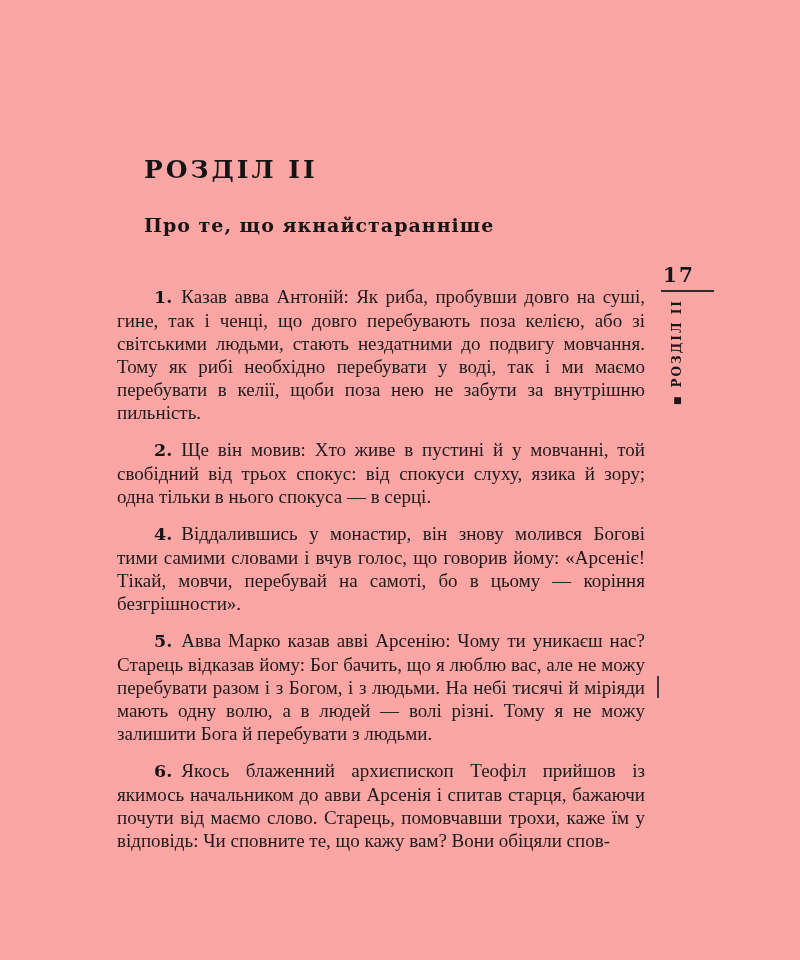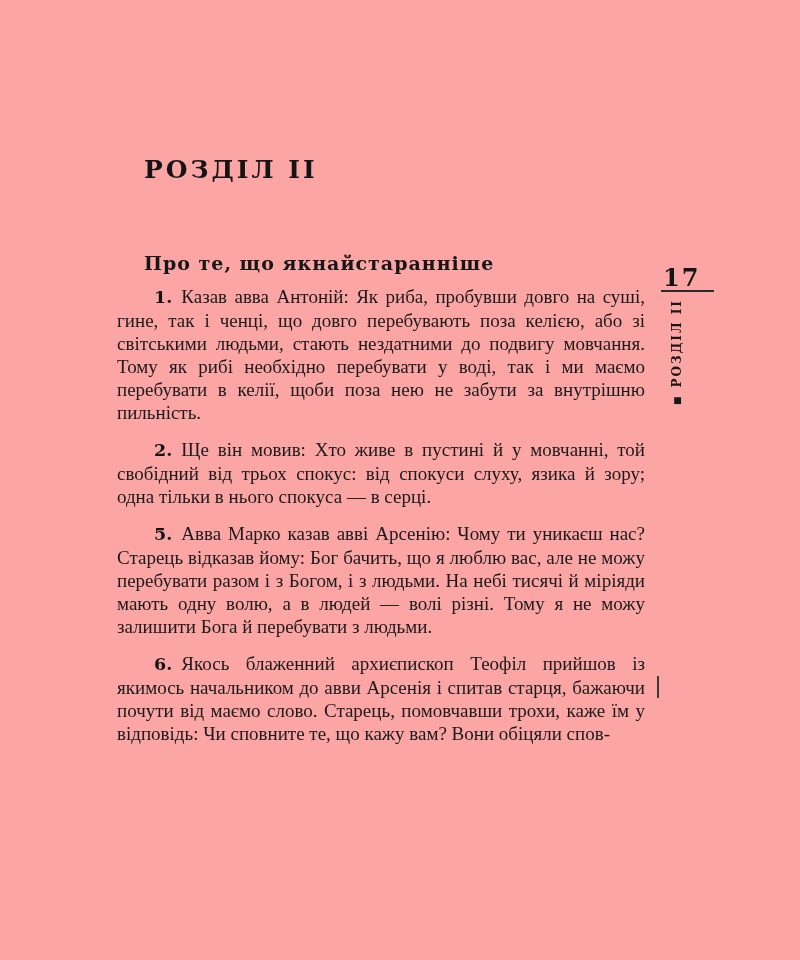--- a/index.html
+++ b/index.html
@@ -29,29 +29,28 @@
   
   .chapter-subtitle {
     position: absolute;
     left: 144px; top: 212px;
     font-family: "DejaVu Serif", serif;
     font-weight: bold;
     font-size: 19px;
     line-height: 26px;
     letter-spacing: 1px;
     color: #161616;
-    margin-top: 38px;
   }
   
   .page-number {
     position: absolute;
     left: 663px; top: 263px;
     font-family: "DejaVu Serif", serif;
     font-weight: bold;
-    font-size: 24px;
+    font-size: 20px;
     letter-spacing: 2px;
     color: #151515;
   }
   .page-number-rule {
     position: absolute;
     left: 661px; top: 290px;
     width: 53px; height: 2px;
     background: #2a2a2a;
   }
   .running-head {
@@ -120,20 +119,23 @@
   </div>
 
   <div class="text-block">
     <p class="para">
       <span class="pnum">1.</span><span>Казав авва Антоній: Як риба, пробувши довго на суші, гине, так і ченці, що довго перебувають поза келією, або зі світськими людьми, стають нездатними до подвигу мовчання. Тому як рибі необхідно перебувати у воді, так і ми маємо перебувати в келії, щоби поза нею не забути за внутрішню пильність.</span>
     </p>
     <p class="para">
       <span class="pnum">2.</span><span>Ще він мовив: Хто живе в пустині й у мовчанні, той свобідний від трьох спокус: від спокуси слуху, язика й зору; одна тільки в нього спокуса — в серці.</span>
     </p>
     <p class="para">
+      <span class="pnum">4.</span><span>Віддалившись у монастир, він знову молився Богові тими самими словами і вчув голос, що говорив йому: «Арсеніє! Тікай, мовчи, перебувай на самоті, бо в цьому — коріння безгрішности».</span>
+    </p>
+    <p class="para">
       <span class="pnum">5.</span><span>Авва Марко казав авві Арсенію: Чому ти уникаєш нас? Старець відказав йому: Бог бачить, що я люблю вас, але не можу перебувати разом і з Богом, і з людьми. На небі тисячі й міріяди мають одну волю, а в людей — волі різні. Тому я не можу залишити Бога й перебувати з людьми.</span>
     </p>
     <p class="para">
       <span class="pnum">6.</span><span>Якось блаженний архиєпископ Теофіл прийшов із якимось начальником до авви Арсенія і спитав старця, бажаючи почути від маємо слово. Старець, помовчавши трохи, каже їм у відповідь: Чи сповните те, що кажу вам? Вони обіцяли спов-</span>
     </p>
   </div>
 
   <div class="cursor-artifact"></div>
 
 </div>

